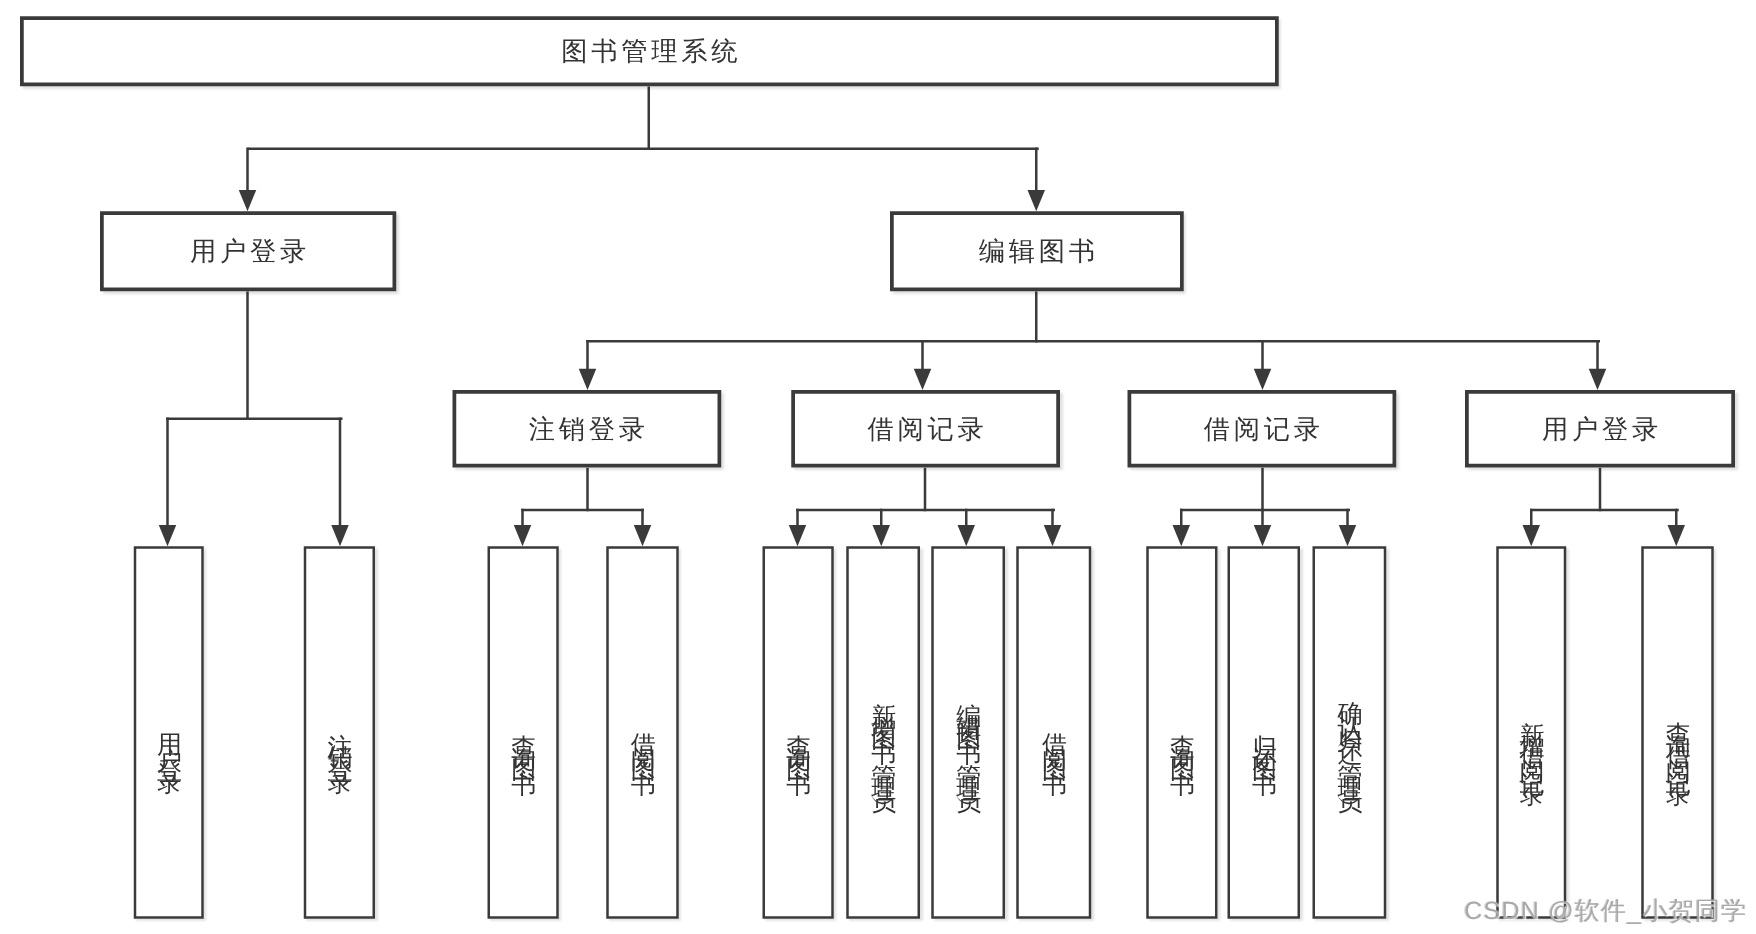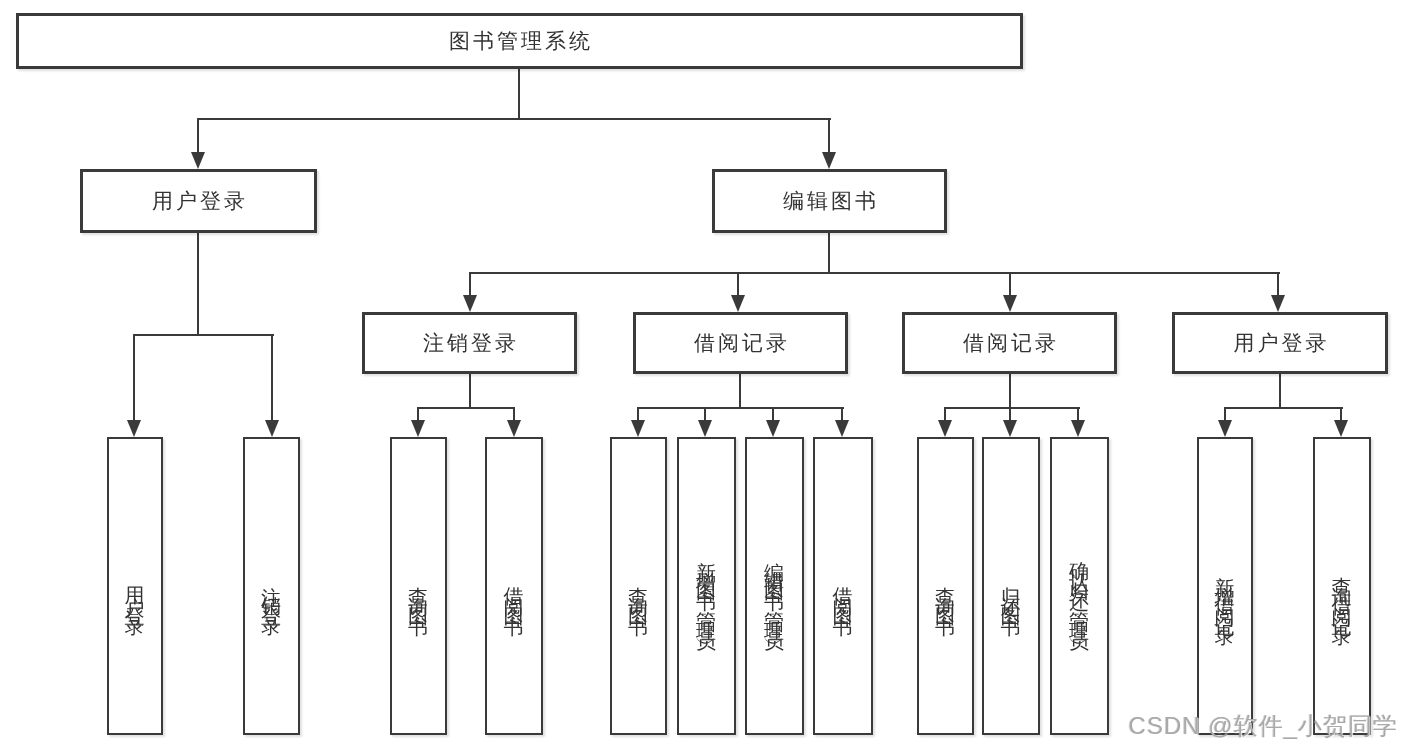--- a/index.html
+++ b/index.html
@@ -40,21 +40,21 @@
   .line{position:absolute;background:#3a3a3a;}
   .arrow{
     position:absolute;width:0;height:0;
     border-left:7px solid transparent;
     border-right:7px solid transparent;
     border-top:17px solid #3a3a3a;
   }
   .watermark{
     position:absolute;
     right:7px;bottom:5px;
-    font-size:24px;
+    font-size:20px;
     letter-spacing:1px;
     color:#a9a9a9;
     text-shadow:1px 1px 1px rgba(255,255,255,0.9), -1px 0 0 rgba(130,130,130,0.35);
     z-index:20;
     white-space:nowrap;
   }
 </style>
 </head>
 <body>
 

